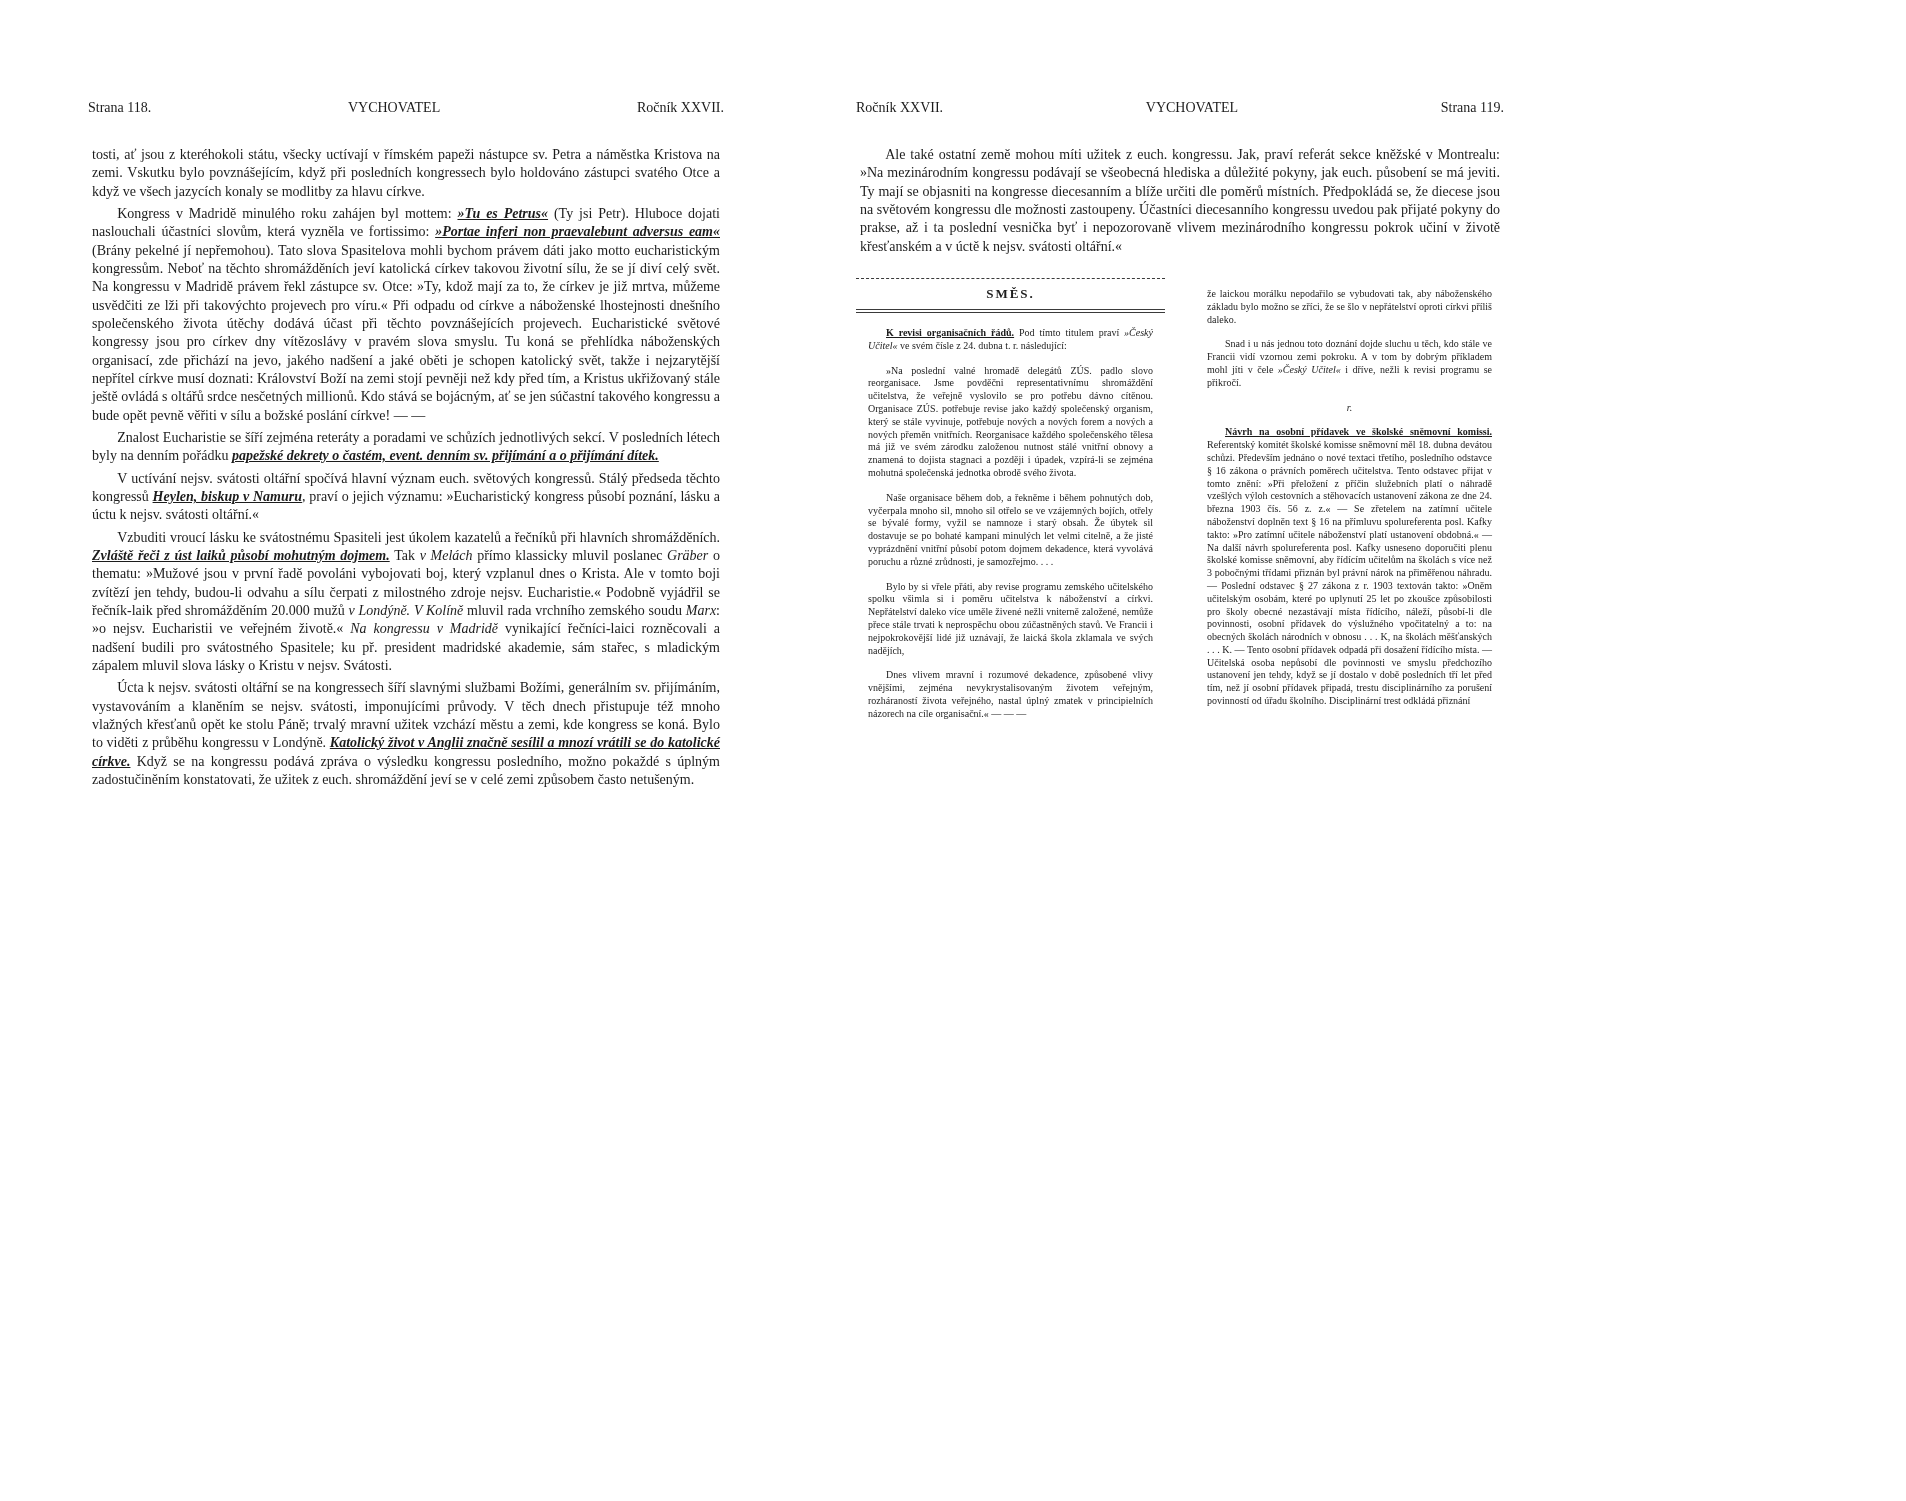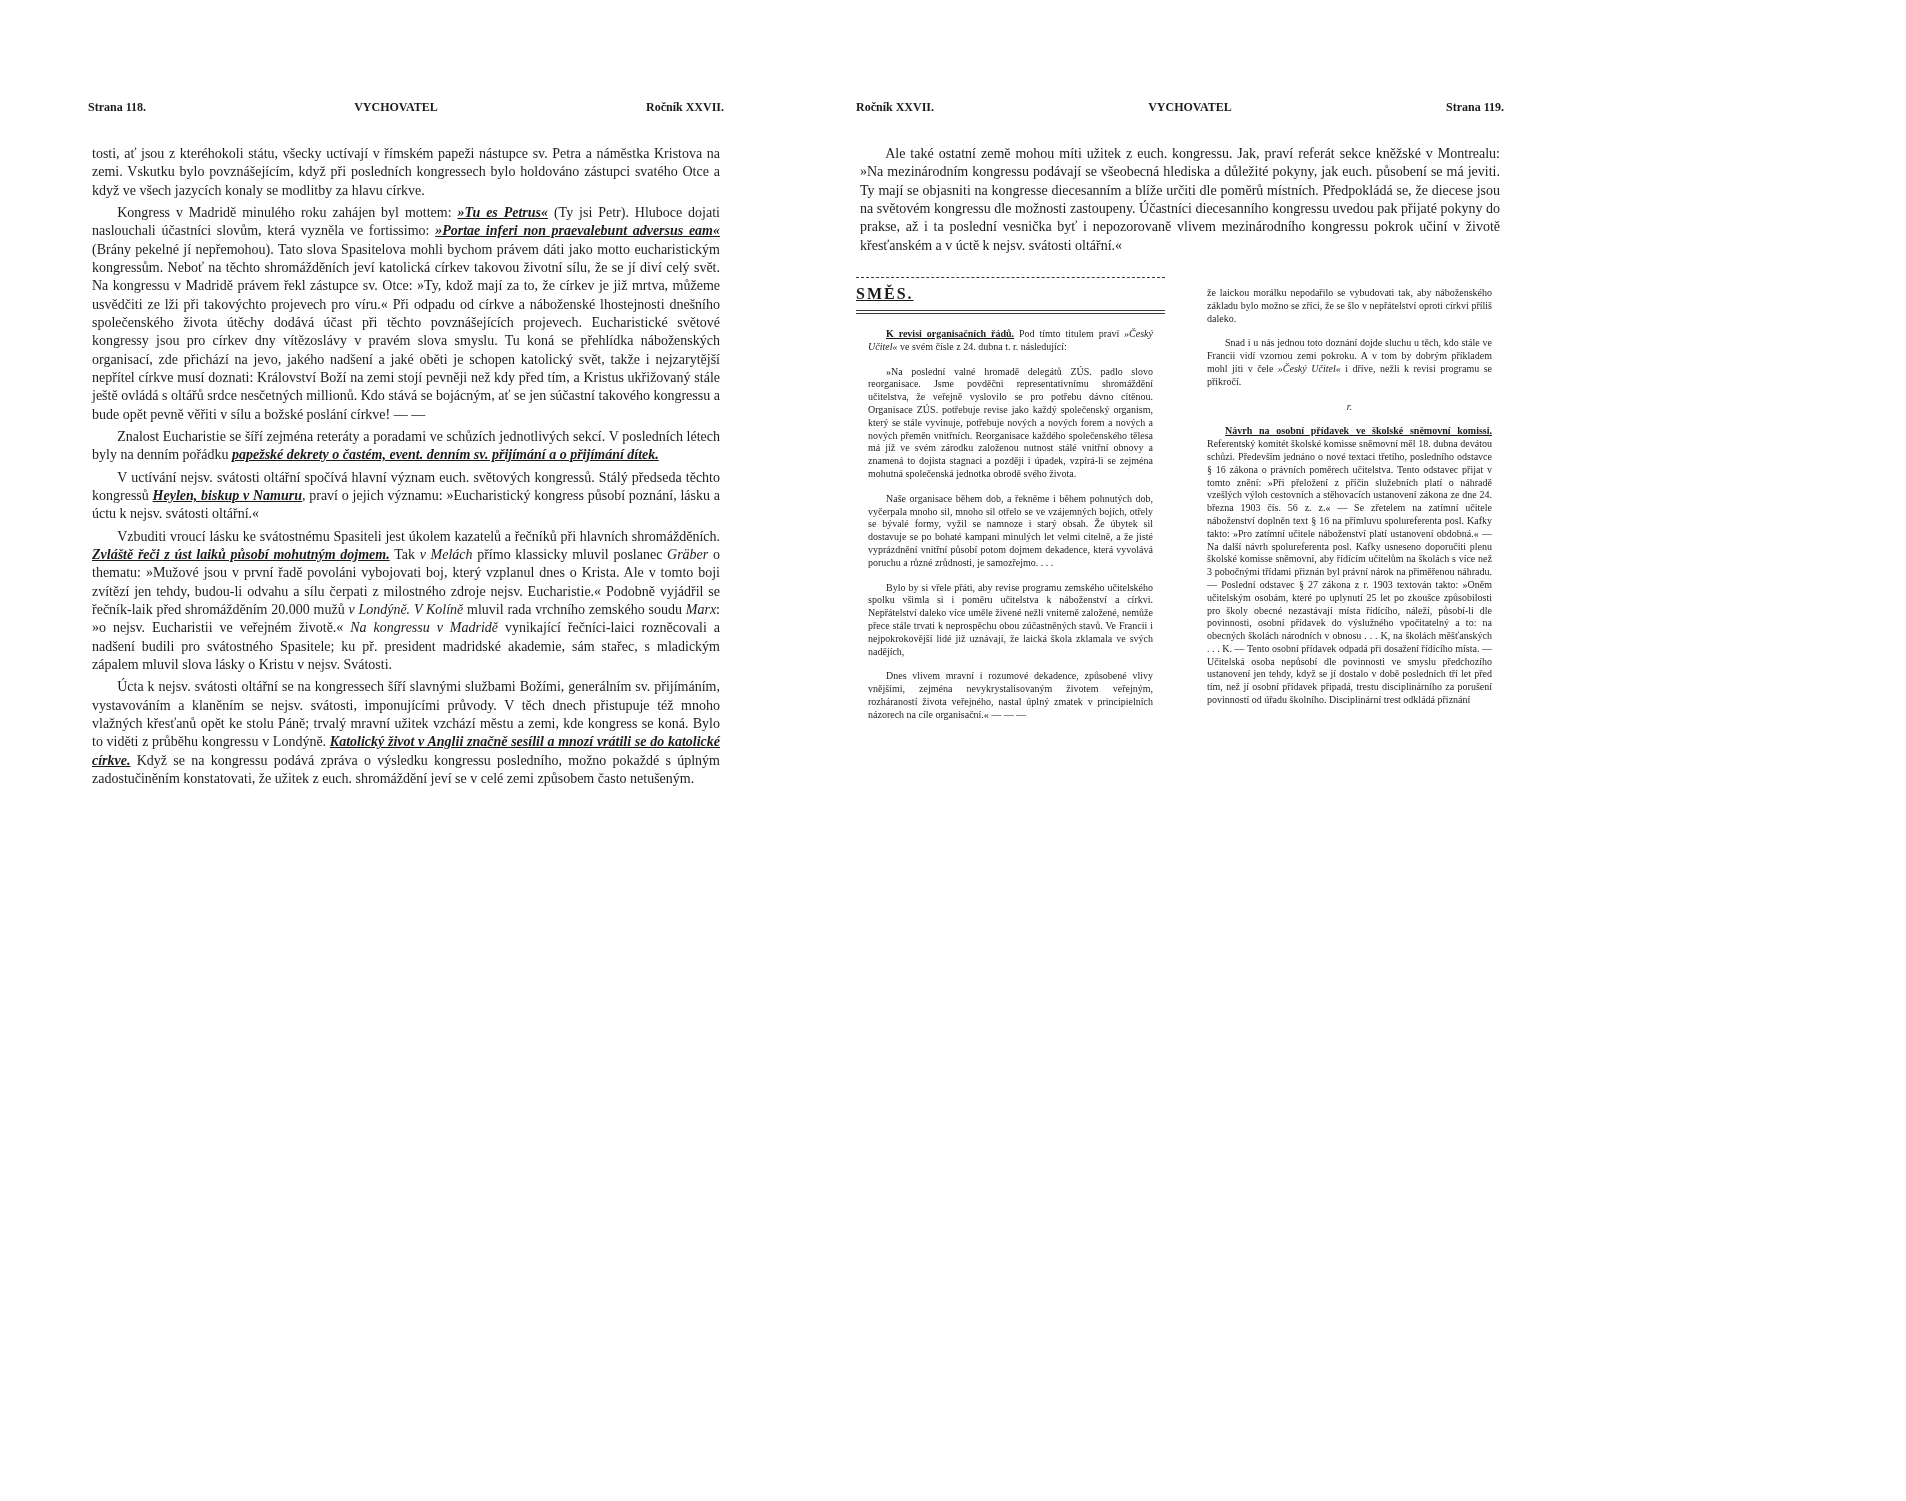--- a/index.html
+++ b/index.html
@@ -15,22 +15,22 @@
     color: #1c1c1c;
   }
   .page { position: absolute; top: 100px; }
   .page-l { left: 88px;  width: 636px; }
   .page-r { left: 856px; width: 648px; }
 
   .pg-header {
     display: flex;
     justify-content: space-between;
     align-items: baseline;
-    font-size: 12px;
-    font-weight: bold;
+    font-size: 14px;
+    font-weight: normal;
     margin-bottom: 30px;
   }
   .pg-header span { white-space: nowrap; }
 
   .body-text p, .intro p {
     margin: 4px;
     text-align: justify;
     font-size: 14px;
     line-height: 1.31;
     hyphens: auto;
@@ -47,25 +47,25 @@
     text-align: justify;
     font-size: 10px;
     line-height: 1.28;
     hyphens: auto;
   }
   p.sig { text-align: center; text-indent: 0; }
 
   .smes { margin: 2px 0 14px 0; }
   .smes .rule-top { border-top: 1px dashed #3a3a3a; }
   .smes-title {
+    text-align: center;
     font-weight: bold;
-    font-size: 16px;
+    font-size: 13px;
     letter-spacing: 2px;
     padding: 7px 0 7px 0;
-    text-decoration: underline;
   }
   .smes .rule-double {
     height: 4px;
     border-top: 1px solid #3a3a3a;
     border-bottom: 1px solid #3a3a3a;
   }
 </style>
 </head>
 <body>
 

